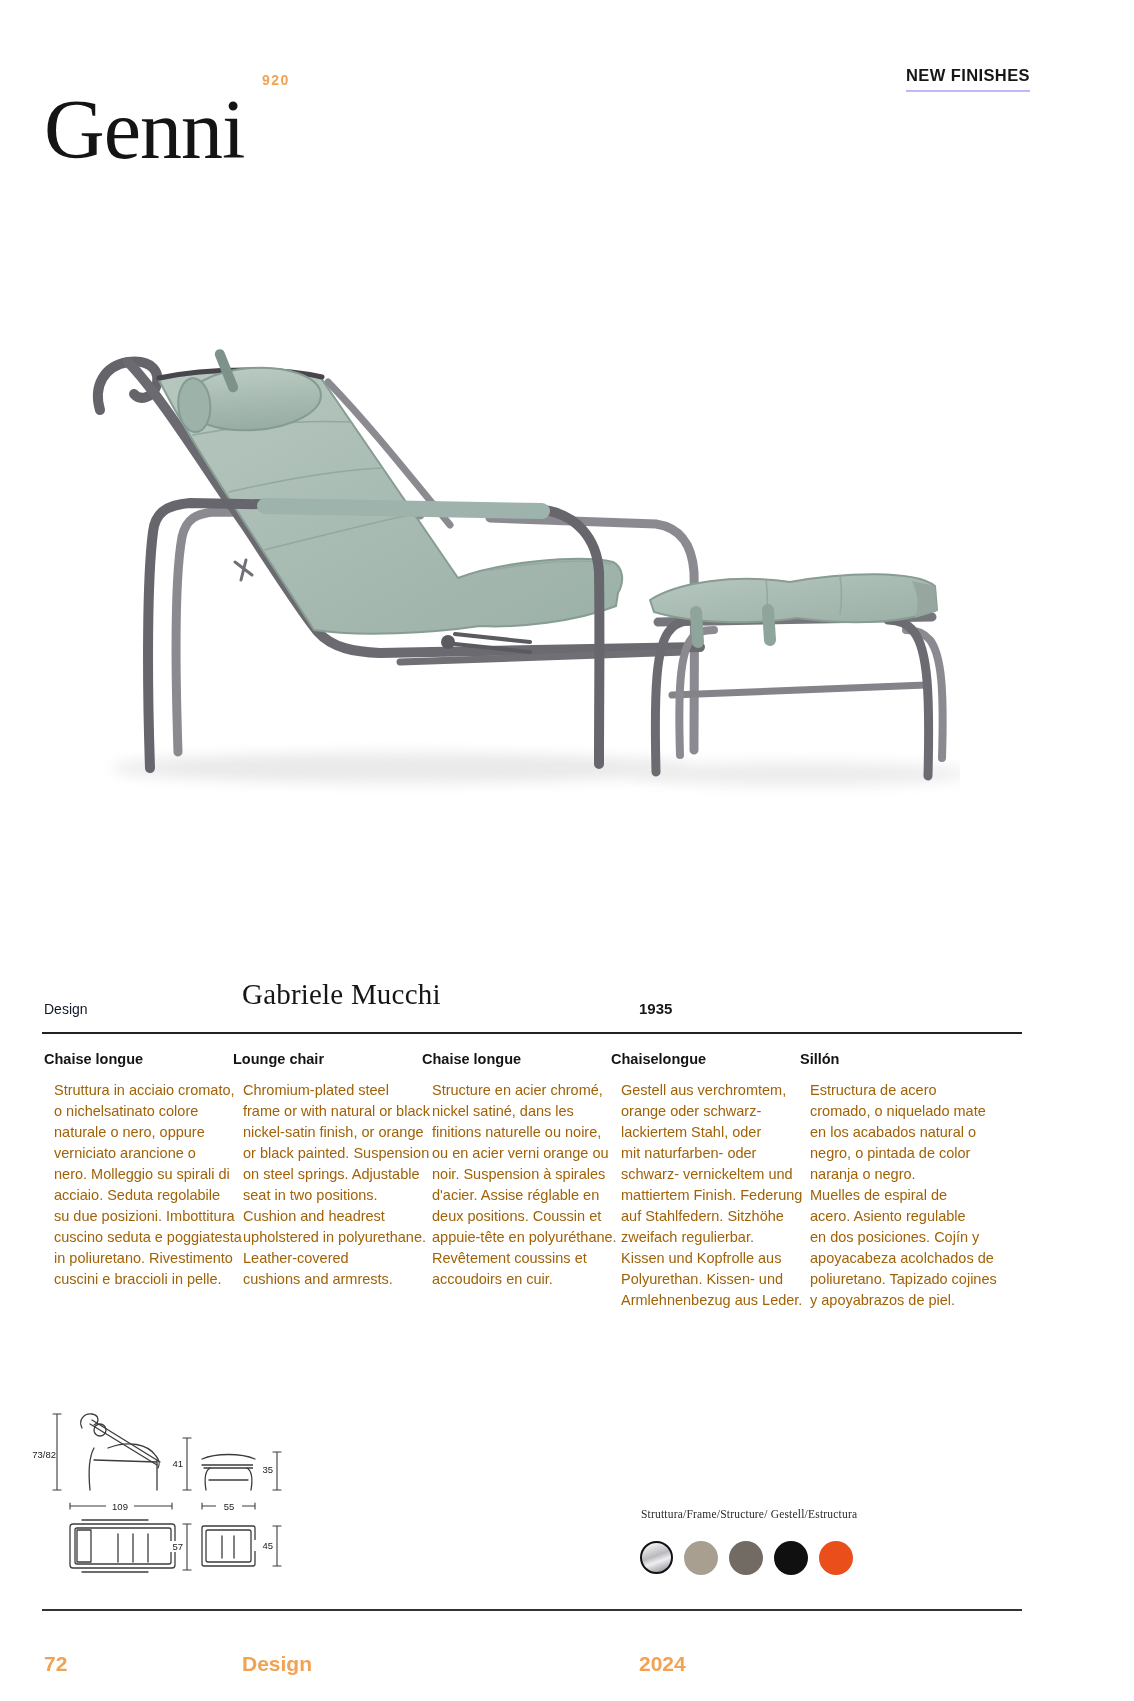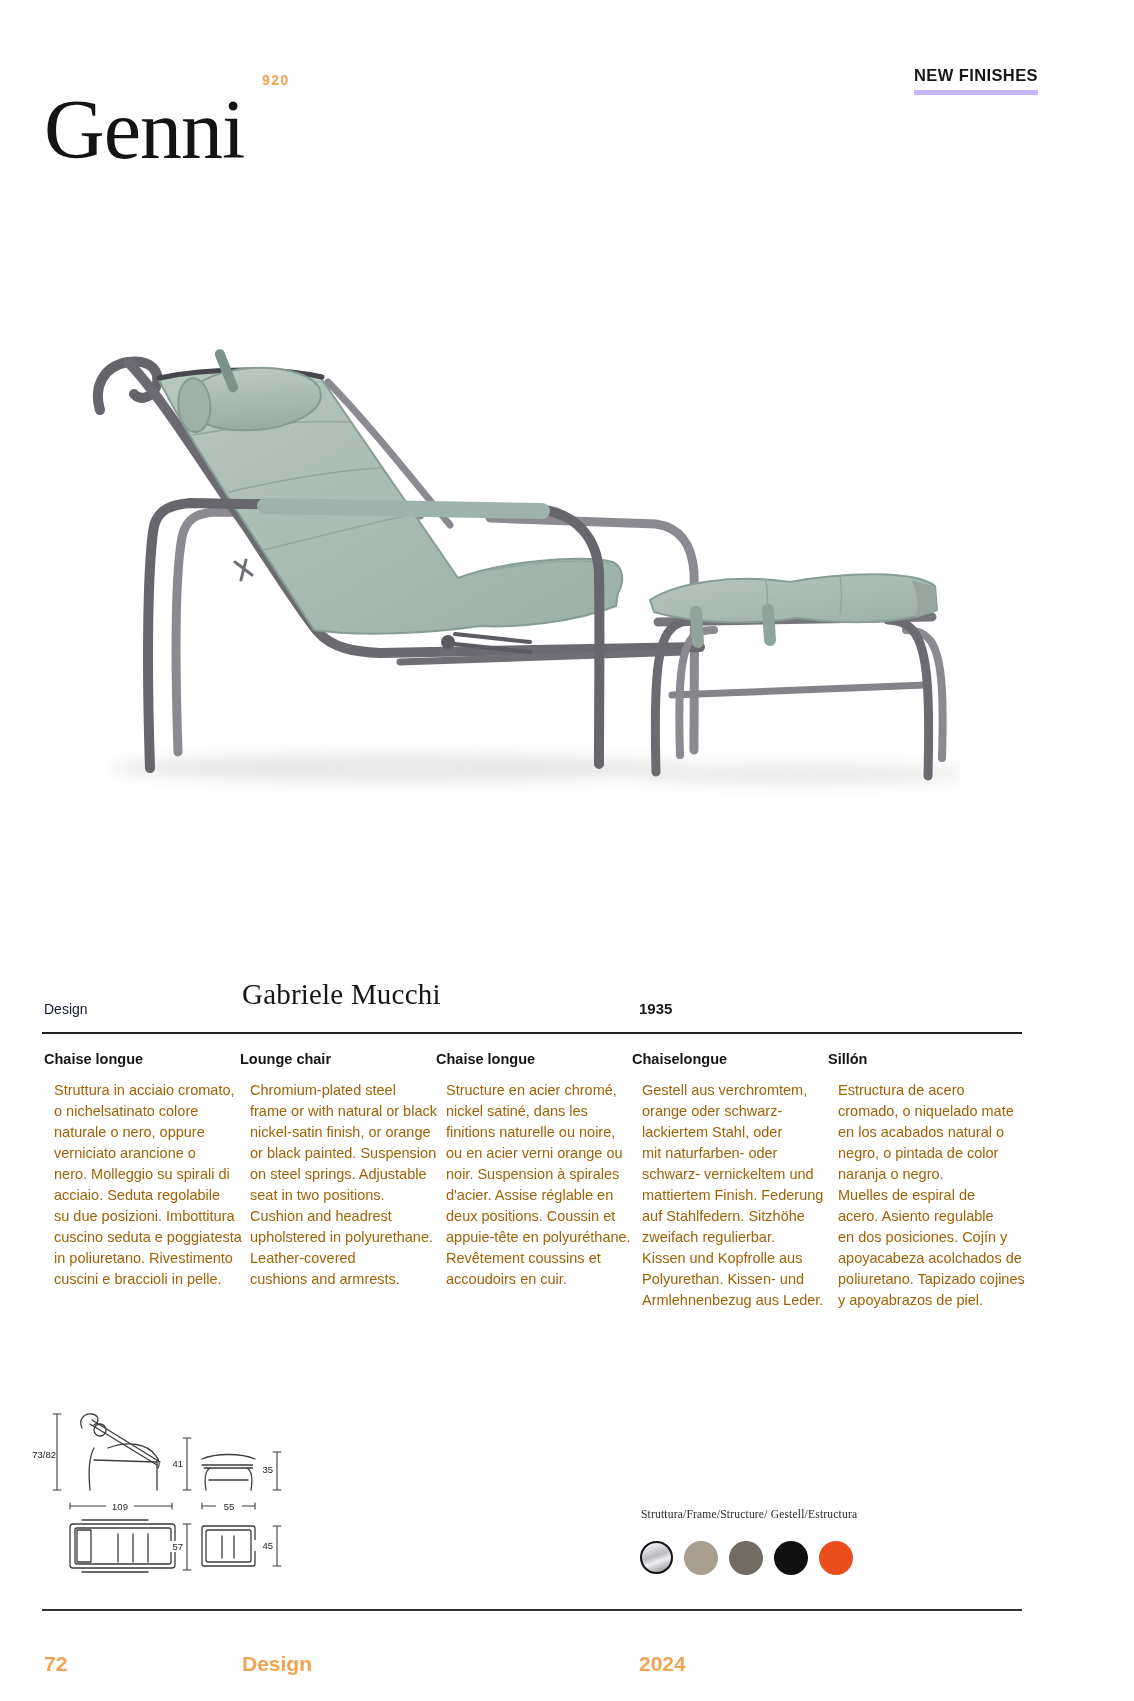--- a/index.html
+++ b/index.html
@@ -4,40 +4,40 @@
 <style>
   html,body{margin:0;padding:0;background:#ffffff;}
   body{font-family:"Liberation Sans",sans-serif;color:#1b1b1b;}
   .page{position:relative;width:1134px;height:1701px;background:#ffffff;overflow:hidden;}
 
   
   .title{position:absolute;left:44px;top:28px;font-family:"Liberation Serif",serif;
          font-weight:400;font-size:84px;line-height:1.1;letter-spacing:-1px;color:#141414;text-align:right;}
   .model-no{position:absolute;left:262px;top:72px;font-size:14px;font-weight:600;
             letter-spacing:1.5px;color:var(--accent,#F1A253);}
-  .new-finishes{position:absolute;right:96px;top:66px;font-size:16.5px;font-weight:700;
-                letter-spacing:.4px;color:#161616;padding-bottom:5px;border-bottom:5px solid #c4b5fd;text-align:center;}
+  .new-finishes{position:absolute;right:104px;top:66px;font-size:16.5px;font-weight:700;
+                letter-spacing:.4px;color:#161616;padding-bottom:5px;border-bottom:2px solid #c4b5fd;text-align:center;}
 
   
   .photo{position:absolute;left:60px;top:300px;width:900px;height:500px;margin:0;}
   .photo svg{display:block;width:100%;height:100%;}
 
   
   .design-label{position:absolute;left:44px;top:1001px;font-size:14px;color:#0f172a;}
   .designer{position:absolute;left:242px;top:978px;font-family:"Liberation Serif",serif;
             font-size:29px;color:#161616;letter-spacing:.2px;}
   .design-year{position:absolute;left:639px;top:1000px;font-size:15px;font-weight:600;color:#161616;}
 
   .rule{position:absolute;left:42px;width:980px;border:none;margin:0;background:#222;}
   .rule-top{top:1032px;height:1.5px;}
   .rule-bottom{top:1609px;height:2px;background:#333;}
 
   
   .columns{position:absolute;left:44px;top:1049px;width:985px;display:grid;
-           grid-template-columns:repeat(5,185px);column-gap:11px;}
+           grid-template-columns:repeat(5,185px);column-gap:4px;}
   .col h3{margin:0;font-size:14.5px;line-height:21px;font-weight:700;color:#141414;}
   .col p{margin:10px;font-size:14.5px;line-height:21px;white-space:pre;color:#a16207;}
 
   
   .dimensions{position:absolute;left:30px;top:1400px;width:280px;height:215px;}
   .dimensions svg{position:absolute;left:0;top:0;}
   .dim-label{position:absolute;font-size:9.5px;color:#222;background:#fff;line-height:11px;}
   .t-right{text-align:right;}
   .t-center{text-align:center;}
 

